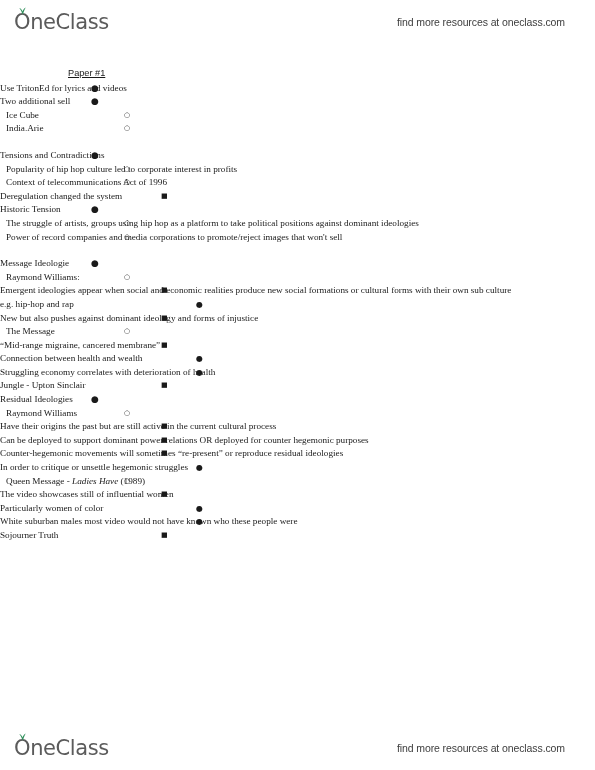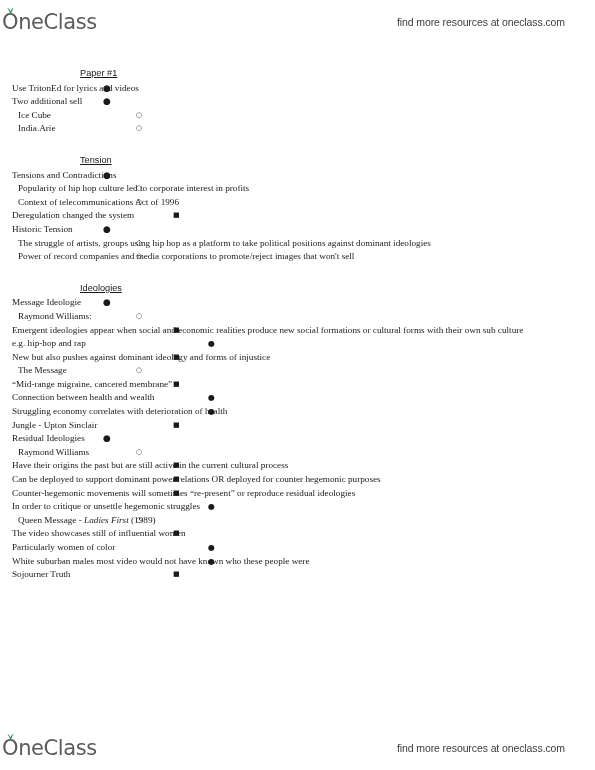--- a/index.html
+++ b/index.html
@@ -24,21 +24,21 @@
     width: 595px;
     height: 44px;
     display: flex;
     align-items: center;
   }
   .band-header { top: 0; }
   .band-footer { top: 726px; }
 
   .brand {
     position: absolute;
-    left: 2px;
+    left: 14px;
     display: flex;
     align-items: flex-end;
     user-select: none;
   }
   .brand-logo {
     position: relative;
     font-family: "DejaVu Sans", sans-serif;
     font-size: 21px;
     font-weight: 400;
     letter-spacing: -0.4px;
@@ -59,21 +59,21 @@
     font-family: Liberation Sans, sans-serif;
     font-size: 10.5px;
     color: #3d3d3d;
     letter-spacing: -0.1px;
     white-space: nowrap;
   }
 
   
   .doc {
     position: absolute;
-    left: 12px;
+    left: 0;
     top: 62px;
     width: 533px;
   }
 
   .section-head {
     margin: 0 0 1px 68px;
     font-size: 9.2px;
     line-height: 13.6px;
     text-decoration: underline;
     text-underline-offset: 1px;
@@ -154,21 +154,20 @@
         <li class="item l2">
           <span class="mk">○</span>
           <span class="tx">Ice Cube</span>
         </li>
         <li class="item l2">
           <span class="mk">○</span>
           <span class="tx">India.Arie</span>
         </li>
       </ul>
       <div class="spacer"></div>
-      <div class="section-head-wrap"><div class="section-head">Tension</div></div>
       <ul class="lvl">
         <li class="item l1">
           <span class="mk">●</span>
           <span class="tx">Tensions and Contradictions</span>
         </li>
         <li class="item l2">
           <span class="mk">○</span>
           <span class="tx">Popularity of hip hop culture led to corporate interest in profits</span>
         </li>
         <li class="item l2">
@@ -186,21 +185,20 @@
         <li class="item l2">
           <span class="mk">○</span>
           <span class="tx">The struggle of artists, groups using hip hop as a platform to take political positions against dominant ideologies</span>
         </li>
         <li class="item l2">
           <span class="mk">○</span>
           <span class="tx">Power of record companies and media corporations to promote/reject images that won't sell</span>
         </li>
       </ul>
       <div class="spacer"></div>
-      <div class="section-head-wrap"><div class="section-head">Ideologies</div></div>
       <ul class="lvl">
         <li class="item l1">
           <span class="mk">●</span>
           <span class="tx">Message Ideologie</span>
         </li>
         <li class="item l2">
           <span class="mk">○</span>
           <span class="tx">Raymond Williams:</span>
         </li>
         <li class="item l3">
@@ -254,21 +252,21 @@
         <li class="item l3">
           <span class="mk">■</span>
           <span class="tx">Counter-hegemonic movements will sometimes “re-present” or reproduce residual ideologies</span>
         </li>
         <li class="item l4">
           <span class="mk">●</span>
           <span class="tx">In order to critique or unsettle hegemonic struggles</span>
         </li>
         <li class="item l2">
           <span class="mk">○</span>
-          <span class="tx"><span>Queen Message - </span><span class="ital" style="font-style: italic;">Ladies First</span><span> (1989)</span></span>
+          <span class="tx"><span>Queen Message - </span><span class="ital" style="font-style: italic;">Ladies Have</span><span> (1989)</span></span>
         </li>
         <li class="item l3">
           <span class="mk">■</span>
           <span class="tx">The video showcases still of influential women</span>
         </li>
         <li class="item l4">
           <span class="mk">●</span>
           <span class="tx">Particularly women of color</span>
         </li>
         <li class="item l4">

